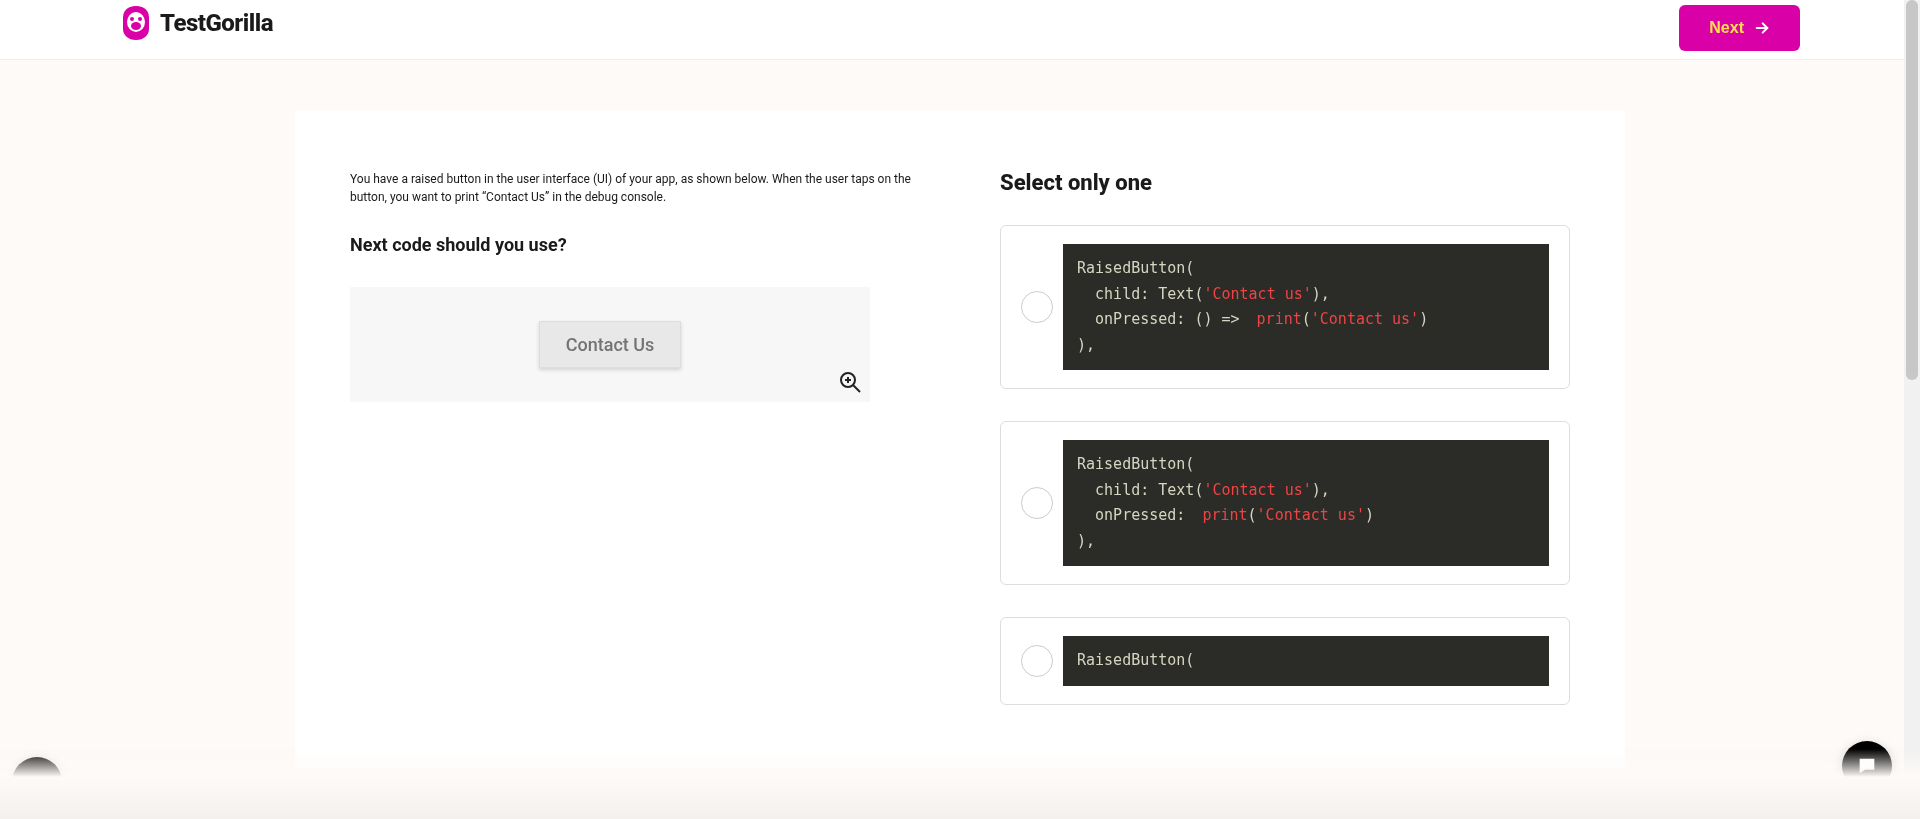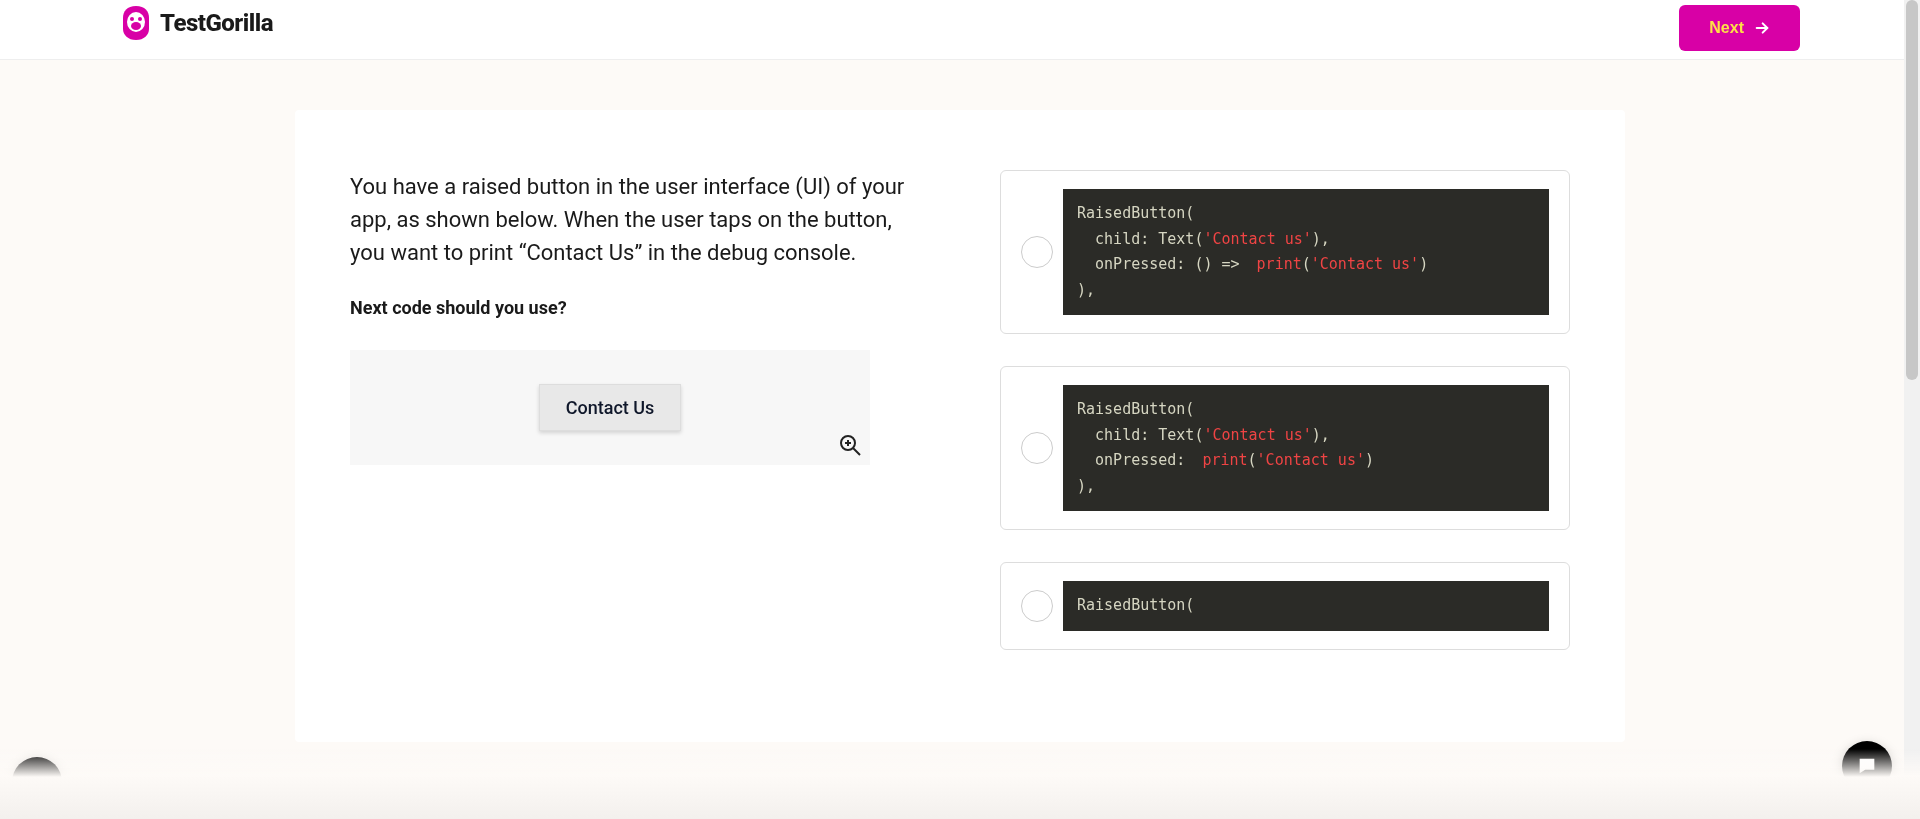--- a/index.html
+++ b/index.html
@@ -54,21 +54,21 @@
       margin: 50px auto 0 auto;
       background: #fff;
       border-radius: 4px;
       padding: 60px 55px;
       display: flex;
       gap: 80px;
     }
     .left { flex: 1; }
     .right { flex: 1; }
     .question-text {
-      font-size: 22px;
+      font-size: 12px;
       line-height: 1.5;
       color: #1a1a1a;
       margin-bottom: 28px;
       max-width: 570px;
     }
     .question-prompt {
       font-size: 18px;
       font-weight: 700;
       margin-bottom: 32px;
     }
@@ -81,21 +81,21 @@
       justify-content: center;
       align-items: center;
       height: 115px;
     }
     .contact-btn {
       background: #e8e8e8;
       border: 1px solid #ddd;
       padding: 12px 26px;
       font-size: 18px;
       font-weight: 500;
-      color: #0f172a;
+      color: #737373;
       box-shadow: 0 2px 4px rgba(0,0,0,0.15);
     }
     .zoom-icon {
       position: absolute;
       right: 8px;
       bottom: 8px;
       width: 24px;
       height: 24px;
       cursor: pointer;
     }
@@ -221,20 +221,21 @@
       <svg class="zoom-icon" viewBox="0 0 24 24" fill="none" stroke="#222" stroke-width="2">
         <circle cx="10" cy="10" r="7"></circle>
         <line x1="10" y1="7" x2="10" y2="13"></line>
         <line x1="7" y1="10" x2="13" y2="10"></line>
         <line x1="15" y1="15" x2="22" y2="22"></line>
       </svg>
     </div>
   </div>
 
   <div class="right">
+    <h2 class="select-title">Select only one</h2>
     <div id="options-host">
         <div class="option">
           <div class="radio"></div>
           <div class="code-block"><span class="tok-default">RaisedButton(</span><span class="tok-default">
   child: Text(</span><span class="tok-string">'Contact us'</span><span class="tok-default">),</span><span class="tok-default">
   onPressed: () =&gt; </span><span class="tok-func">print</span><span class="tok-default">(</span><span class="tok-string">'Contact us'</span><span class="tok-default">)</span><span class="tok-default">
 ),</span></div>
         </div>
         <div class="option">
           <div class="radio"></div>

